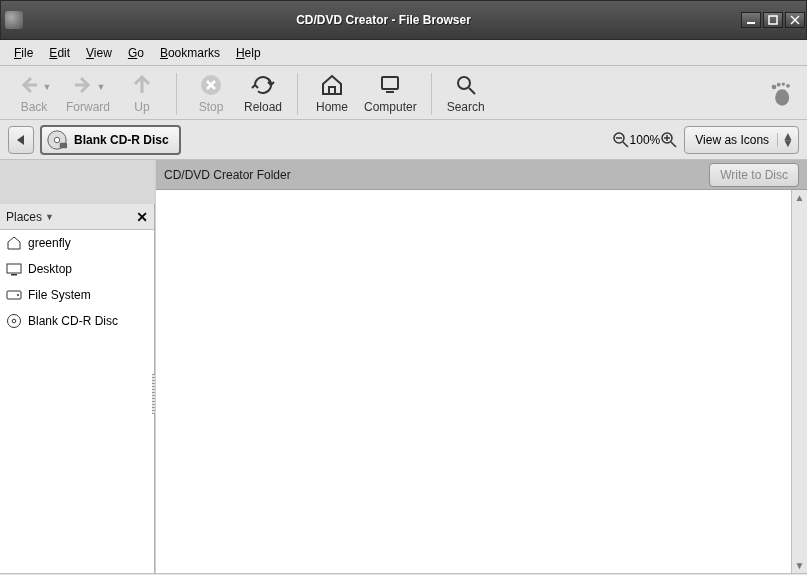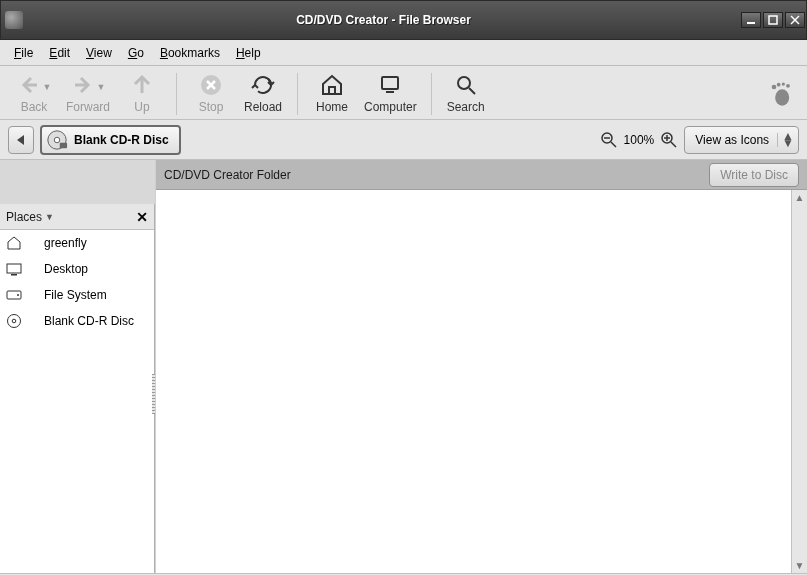--- a/index.html
+++ b/index.html
@@ -25,33 +25,33 @@
 .tbtn .ico { width:24px; height:24px; margin-bottom:3px; }
 .tsep { width:1px; height:42px; background:#c4c4c4; margin: 0 8px; }
 .spacer { flex: 1; }
 .foot { width:28px;height:28px; margin-right:4px; }
 
 
 .locbar { background:#e6e6e6; height:40px; display:flex; align-items:center; padding: 4px 8px; gap:6px; border-bottom:1px solid #c0c0c0; }
 .back-small { width:26px;height:28px; border:1px solid #9a9a9a; border-radius:4px; background:linear-gradient(#f5f5f5,#dcdcdc); display:flex;align-items:center;justify-content:center; }
 .path-btn { height:30px; border:2px solid #6b6b6b; border-radius:4px; background:linear-gradient(#f8f8f8,#e0e0e0); display:flex;align-items:center; padding:0 10px 0 4px; font-weight:bold; }
 .path-btn .disc { width:22px;height:22px; margin-right:6px; }
-.zoom-group { display:flex; align-items:center; gap:6px; }
+.zoom-group { display:flex; align-items:center; gap:0; }
 .zoom-btn { width:18px;height:18px; }
 .view-combo { border:1px solid #9a9a9a; border-radius:4px; background:linear-gradient(#f5f5f5,#dedede); height:28px; display:flex;align-items:center; padding:0 4px 0 10px; gap:8px; }
 .spinner { display:flex;flex-direction:column; font-size:8px; line-height:7px; color:#555; border-left:1px solid #bbb; padding-left:4px;}
 
 
 .panes { display:flex; height: calc(575px - 22px - 26px - 54px - 40px - 20px); }
 .sidebar { width:155px; background:#fff; border-right:1px solid #b0b0b0; display:flex;flex-direction:column; position:relative;margin-top:44px;}
 .sidebar-hdr { background:#e6e6e6; height:26px; display:flex;align-items:center; padding:0 6px; border-bottom:1px solid #c0c0c0; }
 .sidebar-hdr .txt { font-weight:normal; color:#1a1a1a;}
 .sidebar-hdr .drop2 { font-size:9px; margin-left:3px; color:#555;}
 .sidebar-hdr .closex { margin-left:auto; font-weight:bold; font-size:14px; }
-.place { display:flex; align-items:center; padding:5px 6px; gap:22px; }
+.place { display:flex; align-items:center; padding:5px 6px; gap:6px; }
 .place .pico { width:16px; height:16px; flex-shrink:0; }
 .sb-handle { position:absolute; right:-4px; top:170px; width:6px;height:40px; background:repeating-linear-gradient(#999,#999 1px,#e6e6e6 1px,#e6e6e6 3px); }
 
 .main { flex:1; background:#ec4899; border-left:1px solid #d0d0d0; display:flex;flex-direction:column; position:relative;}
 .main-hdr { background:#b8b8b8; height:30px; display:flex; align-items:center; padding:0 8px; color:#1a1a1a; border-bottom:1px solid #a0a0a0;}
 .write-btn { margin-left:auto; border:1px solid #909090; border-radius:4px; background:linear-gradient(#efefef,#d8d8d8); padding:4px 10px; color:#888; }
 .main-body { flex:1; background:#fff; }
 .scroll-right { position:absolute; right:0; top:30px; bottom:0; width:16px; background:#e6e6e6; border-left:1px solid #c0c0c0; display:flex; flex-direction:column; align-items:center; justify-content:space-between;}
 .scroll-right .arrow { font-size:10px; color:#777; padding:2px 0;}
 

